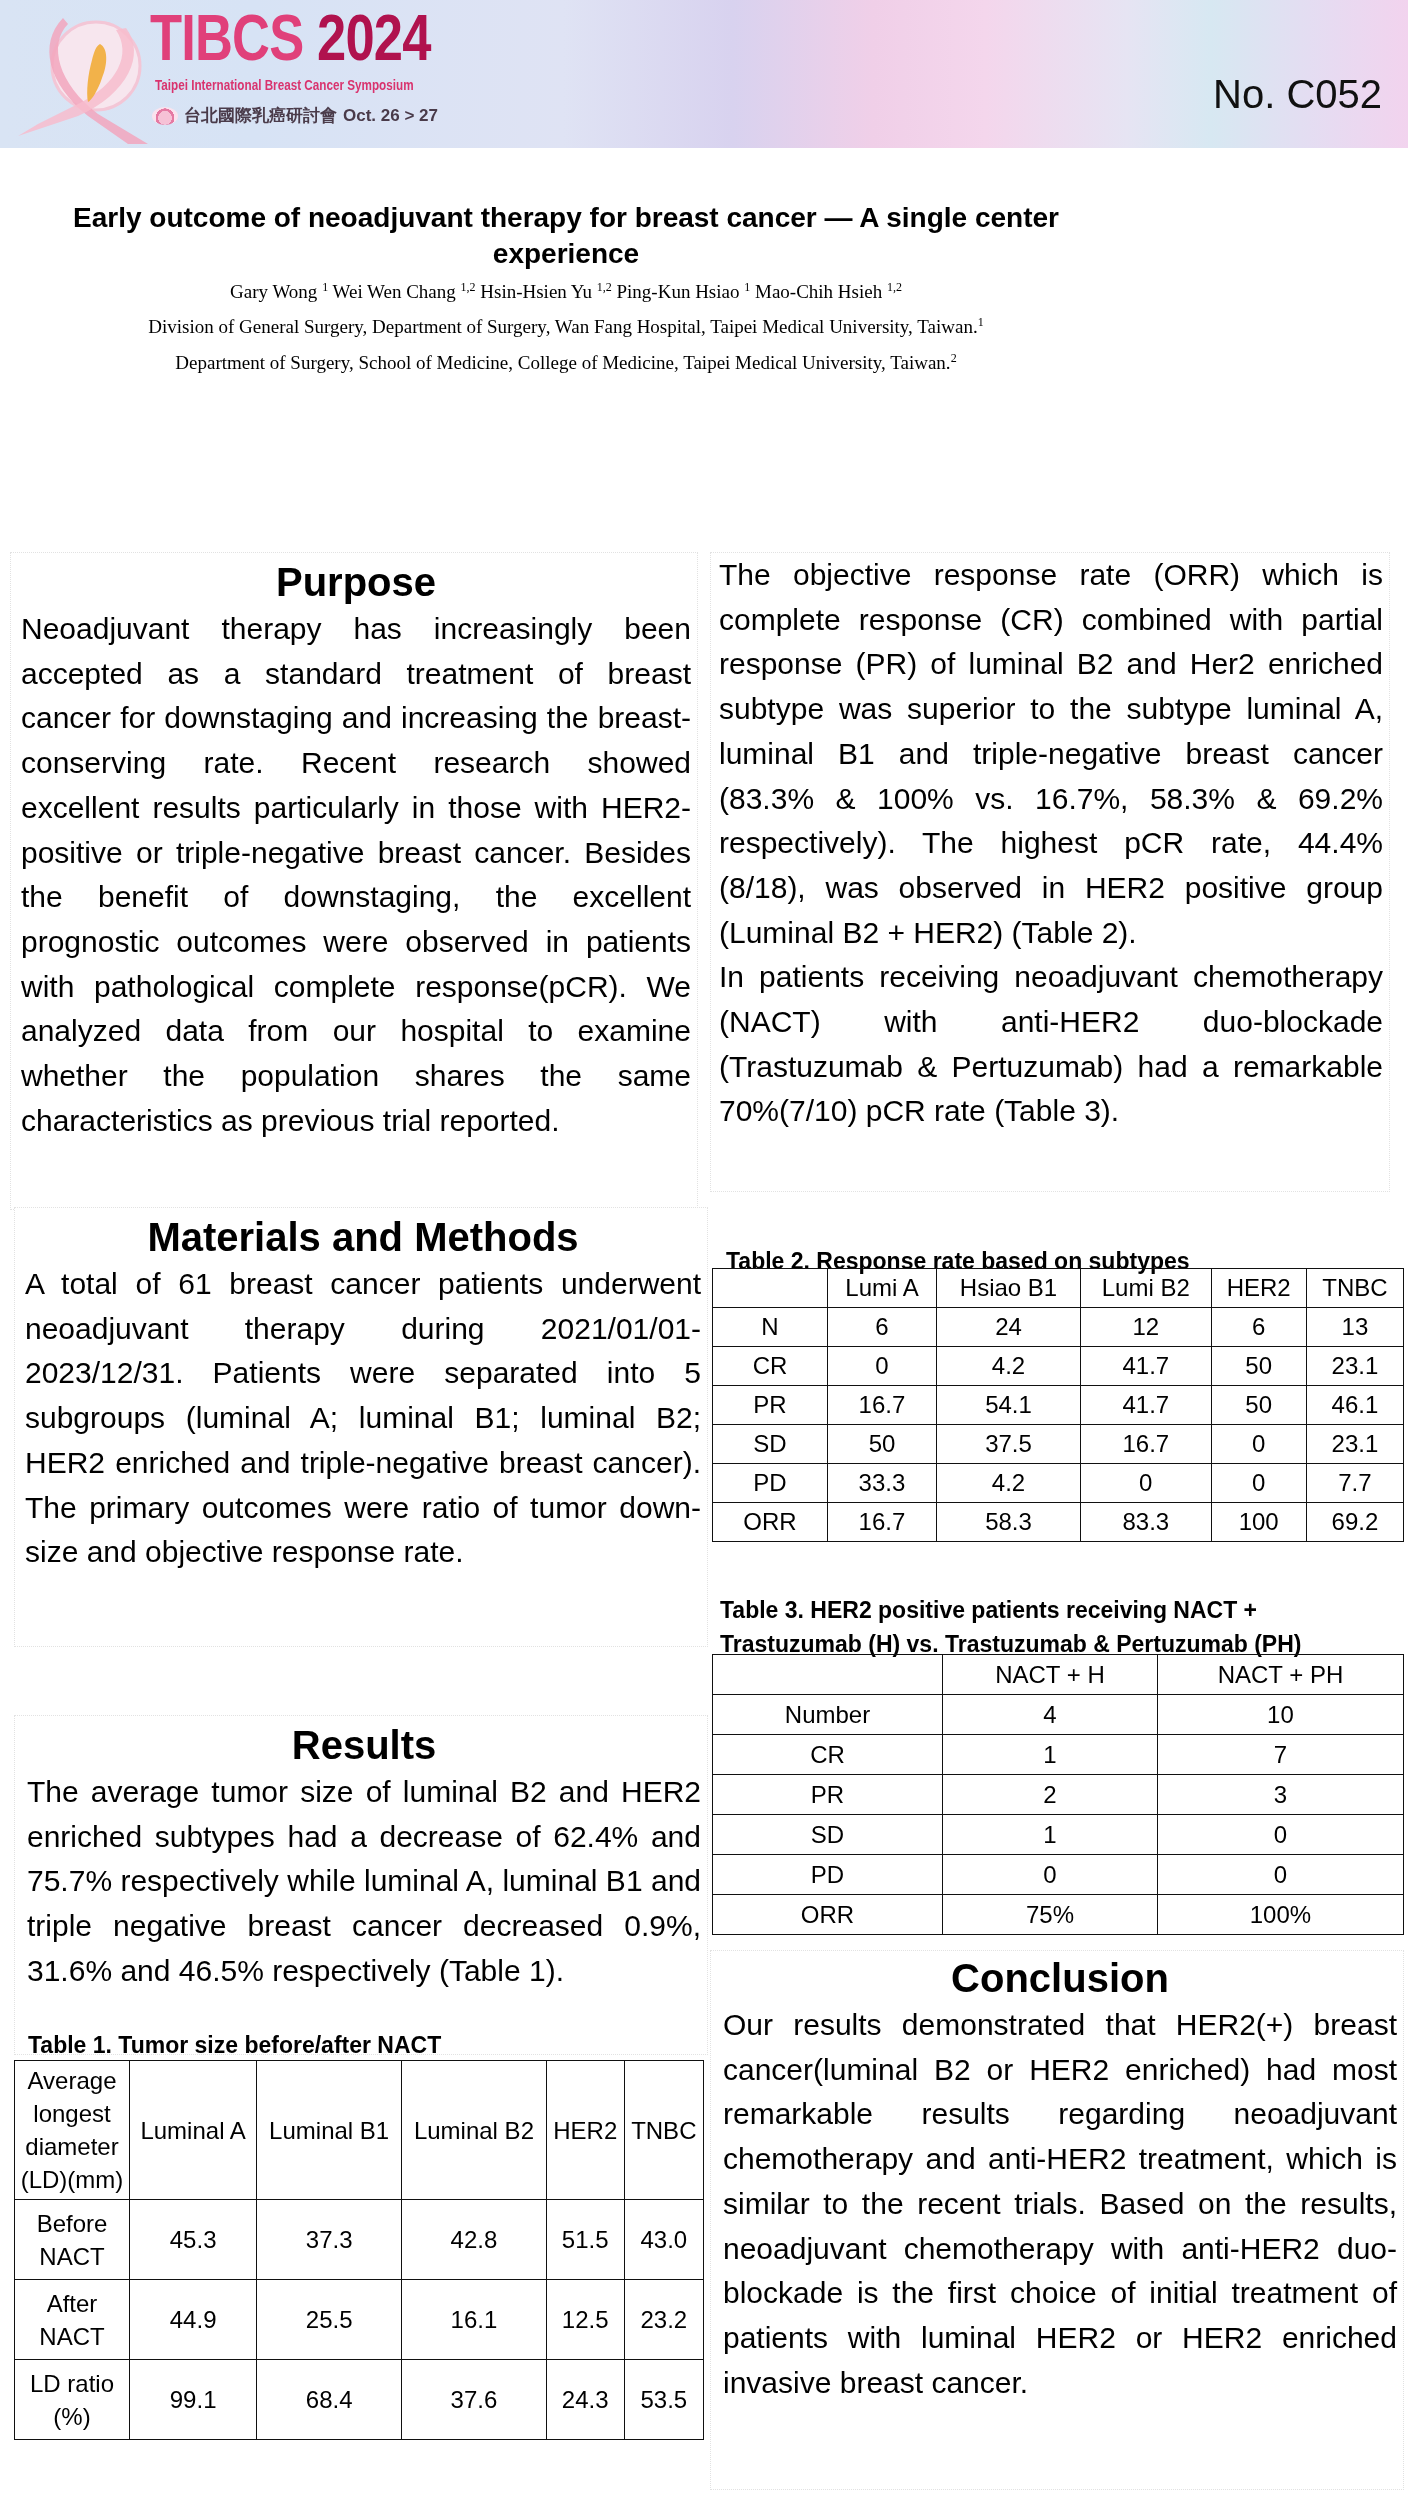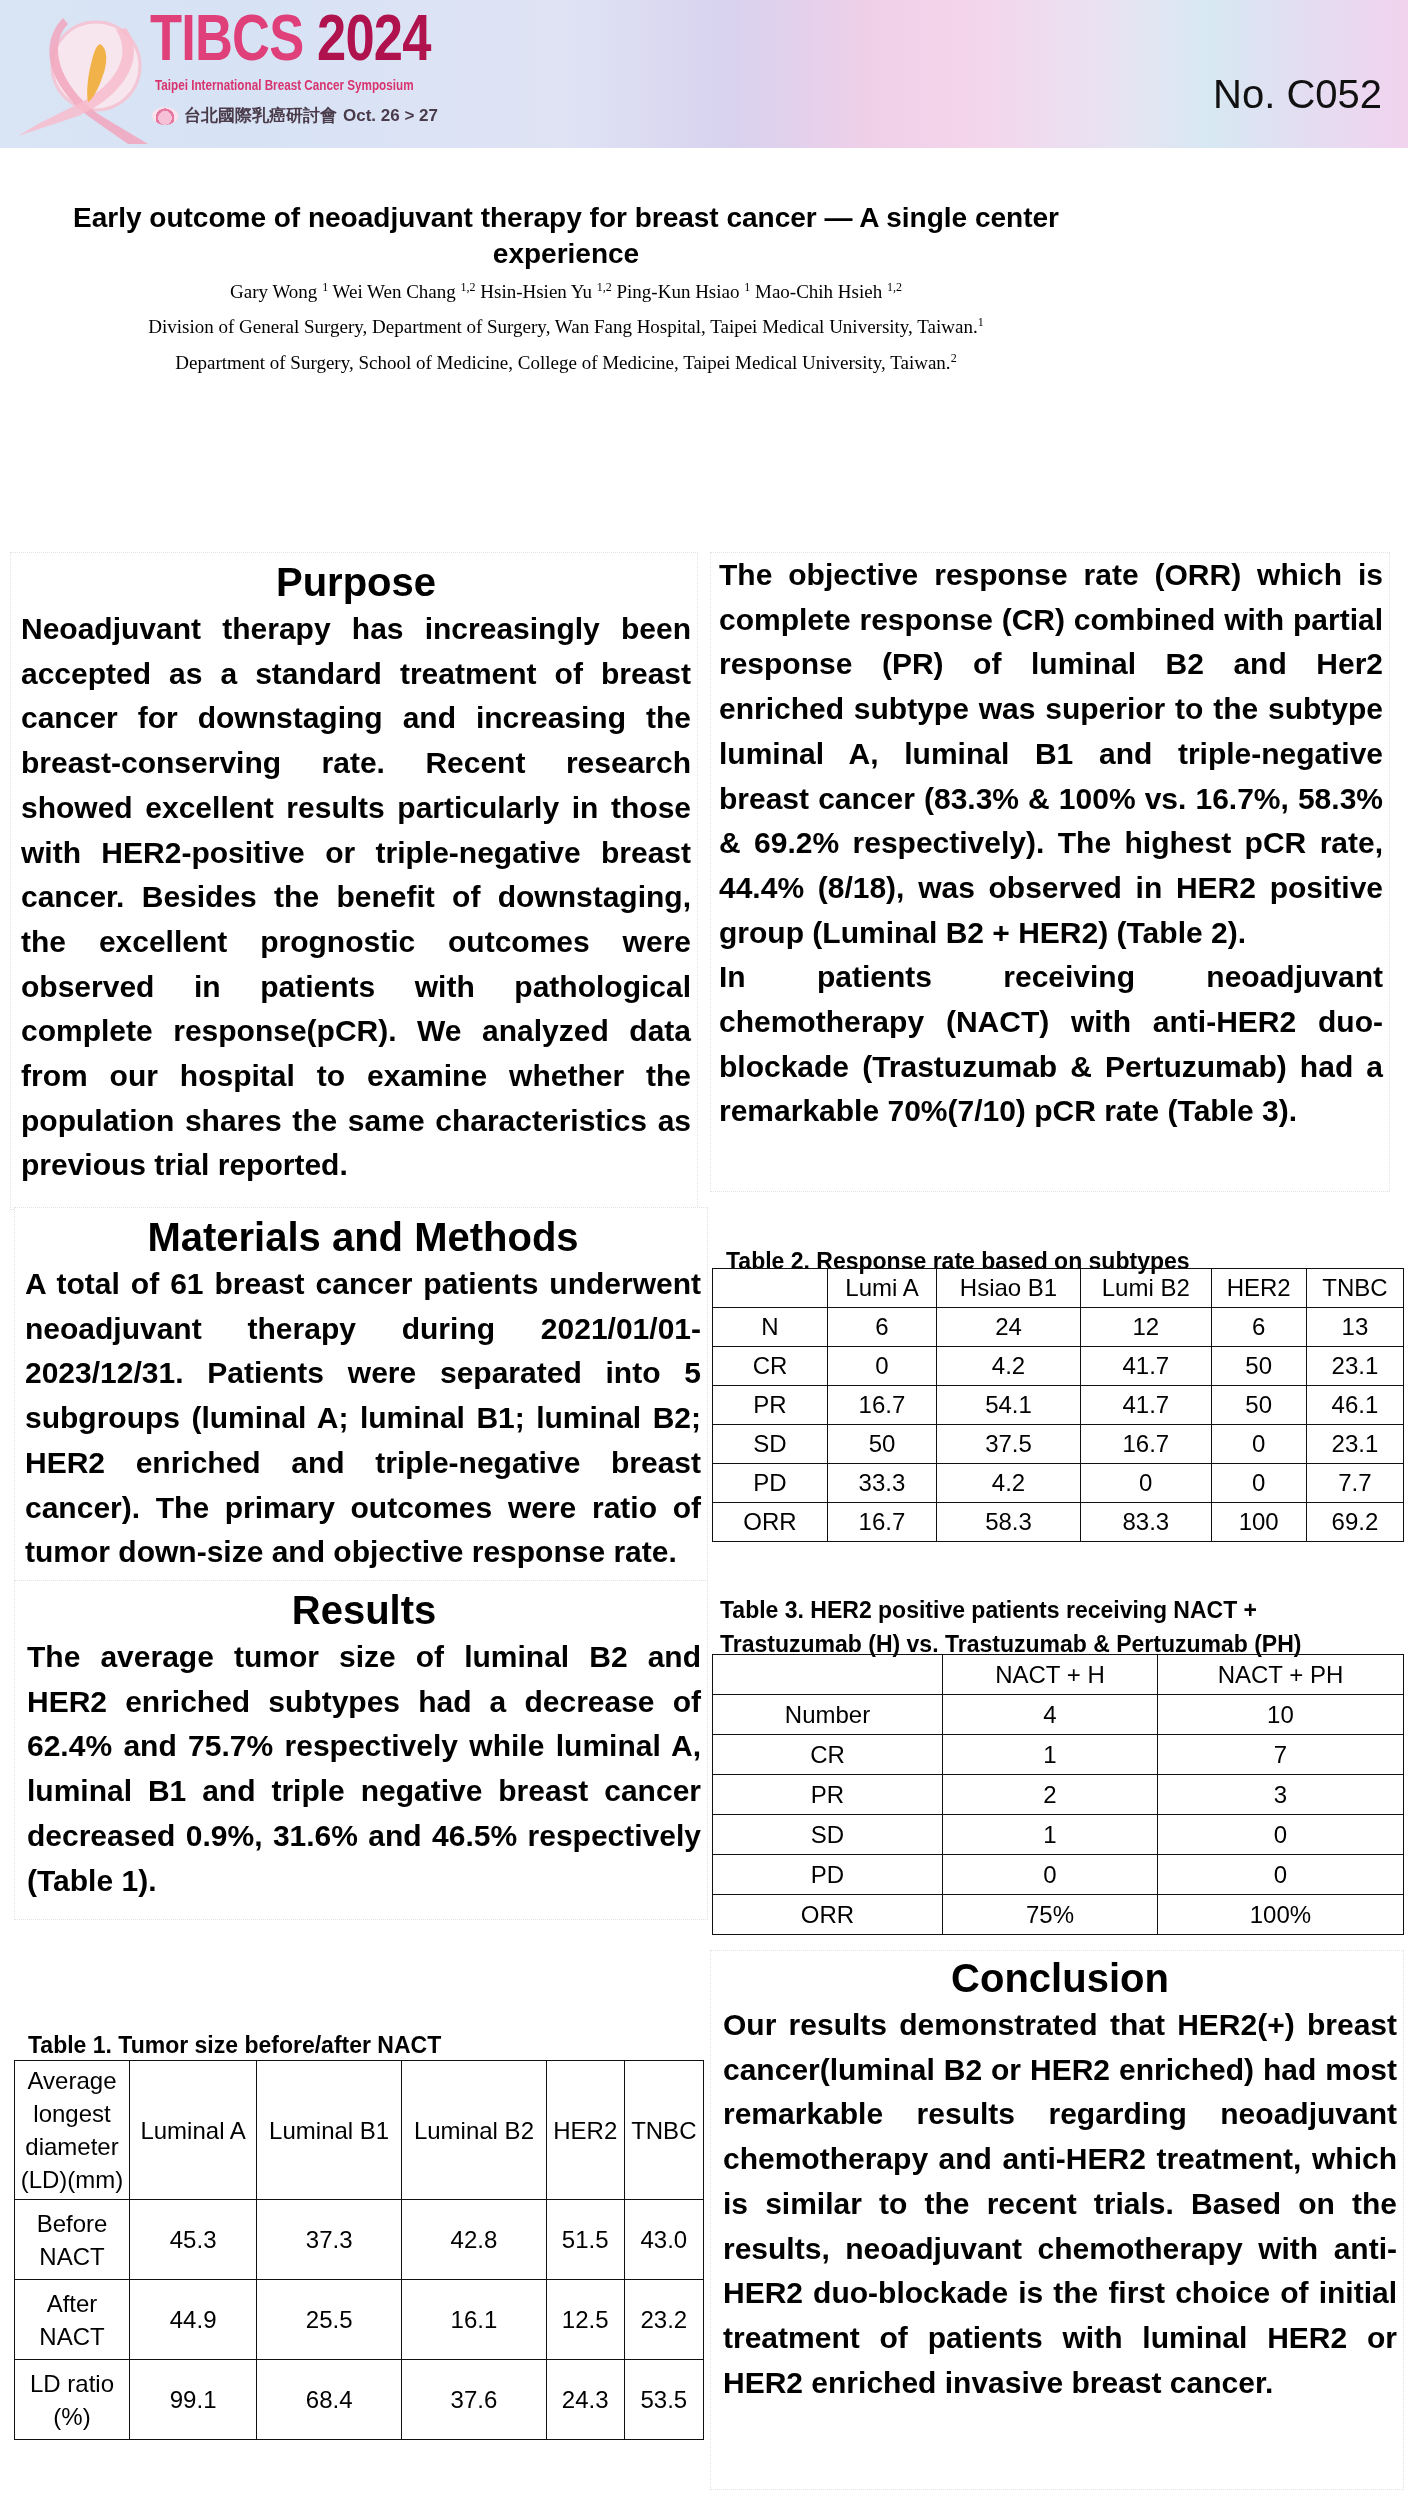--- a/index.html
+++ b/index.html
@@ -46,27 +46,27 @@
 
   
   .box {
     position: absolute; box-sizing: border-box;
     border: 1px dotted #e2e2e2; background: #fff;
   }
   .box h2 {
     margin: 0; text-align: center; font-size: 40px; font-weight: bold; line-height: 50px;
   }
   .box p {
-    margin: 0; font-size: 30px; line-height: 44.7px; text-align: justify; font-weight: bold;
+    margin: 0; font-size: 30px; line-height: 44.7px; text-align: justify;
   }
   .box p.last-left { text-align-last: left; }
 
   .purpose { left: 10px; top: 552px; width: 688px; height: 658px; padding: 4px 6px 0 10px; }
   .methods { left: 14px; top: 1207px; width: 694px; height: 440px; padding: 4px 6px 0 10px; }
-  .results { left: 14px; top: 1580px; width: 694px; height: 340px; padding: 4px 6px 0 12px; }
+  .results { left: 14px; top: 1715px; width: 694px; height: 340px; padding: 4px 6px 0 12px; }
   .results-cont { left: 710px; top: 552px; width: 680px; height: 640px; padding: 0 6px 0 8px; }
   .conclusion { left: 710px; top: 1950px; width: 694px; height: 540px; padding: 2px 6px 0 12px; }
 
   
   .tcap { position: absolute; font-size: 23px; font-weight: bold; line-height: 30px; margin: 8px; }
   table { position: absolute; border-collapse: collapse; font-size: 22px; }
   td, th { border: 1.5px solid #111; text-align: center; font-weight: normal; padding: 0; }
 
   .t1cap { left: 20px; top: 2022px; }
   .t1 { left: 14px; top: 2060px; width: 690px; }

